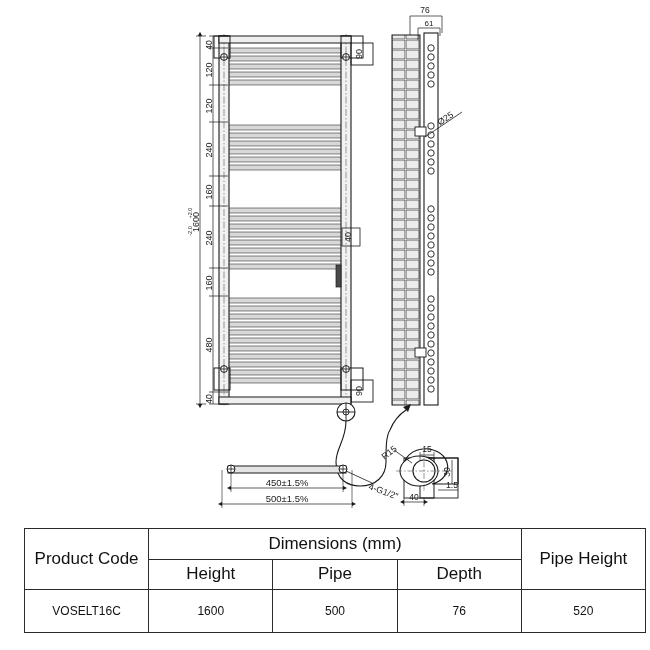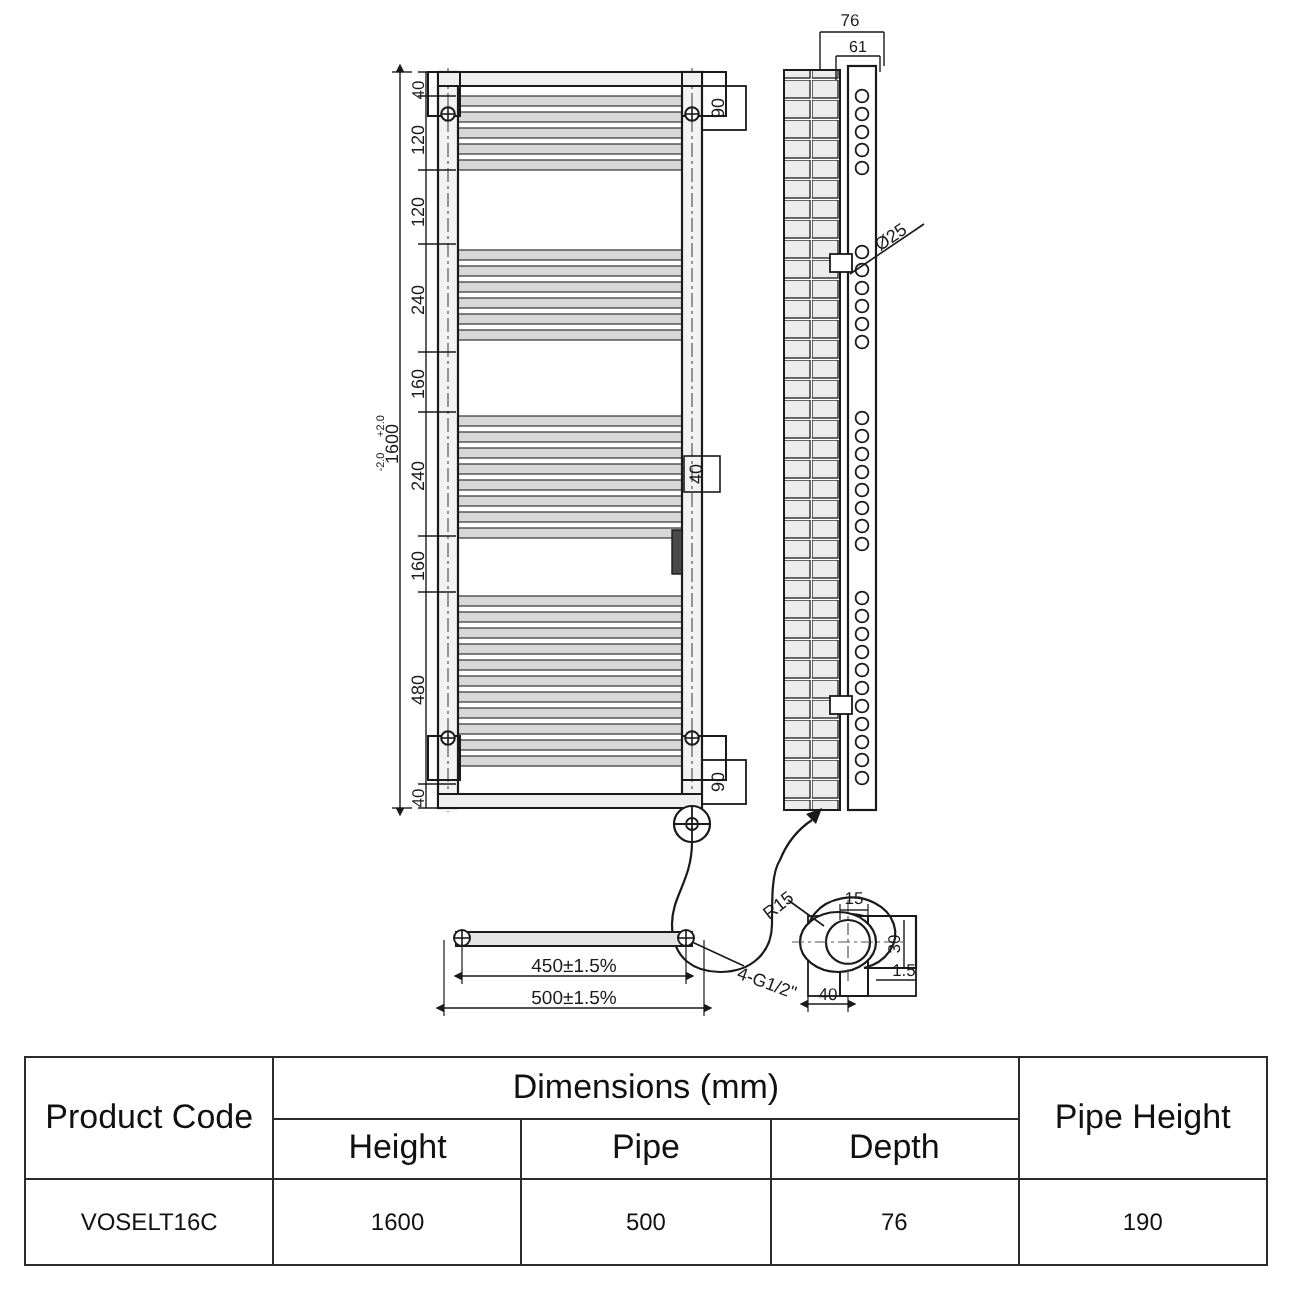--- a/index.html
+++ b/index.html
@@ -9,21 +9,21 @@
     font-family:"Liberation Sans", sans-serif;
     color:#000;
     position:relative;
     overflow:hidden;
   }
   #drawing{position:absolute;left:0;top:0;width:650px;height:520px;}
   #spec-table-wrap{position:absolute;left:0;top:520px;width:650px;height:130px;}
 
   table.spec{
     border-collapse:collapse;
-    margin:8px 14px 0 12px;
+    margin:8px 14px 0 24px;
     width:622px;
     table-layout:fixed;
   }
   table.spec td,table.spec th{
     border:1px solid #2b2b2b;
     text-align:center;
     font-weight:400;
     font-size:17px;
     color:#111;
     padding:3px 2px;
@@ -345,17 +345,17 @@
     <tr>
       <td class="lbl">Height</td>
       <td class="lbl">Pipe</td>
       <td class="lbl">Depth</td>
     </tr>
     <tr class="rowval">
       <td>VOSELT16C</td>
       <td>1600</td>
       <td>500</td>
       <td>76</td>
-      <td>190</td>
+      <td>520</td>
     </tr>
   </tbody>
     </table>
 </div>
 
 </body></html>

